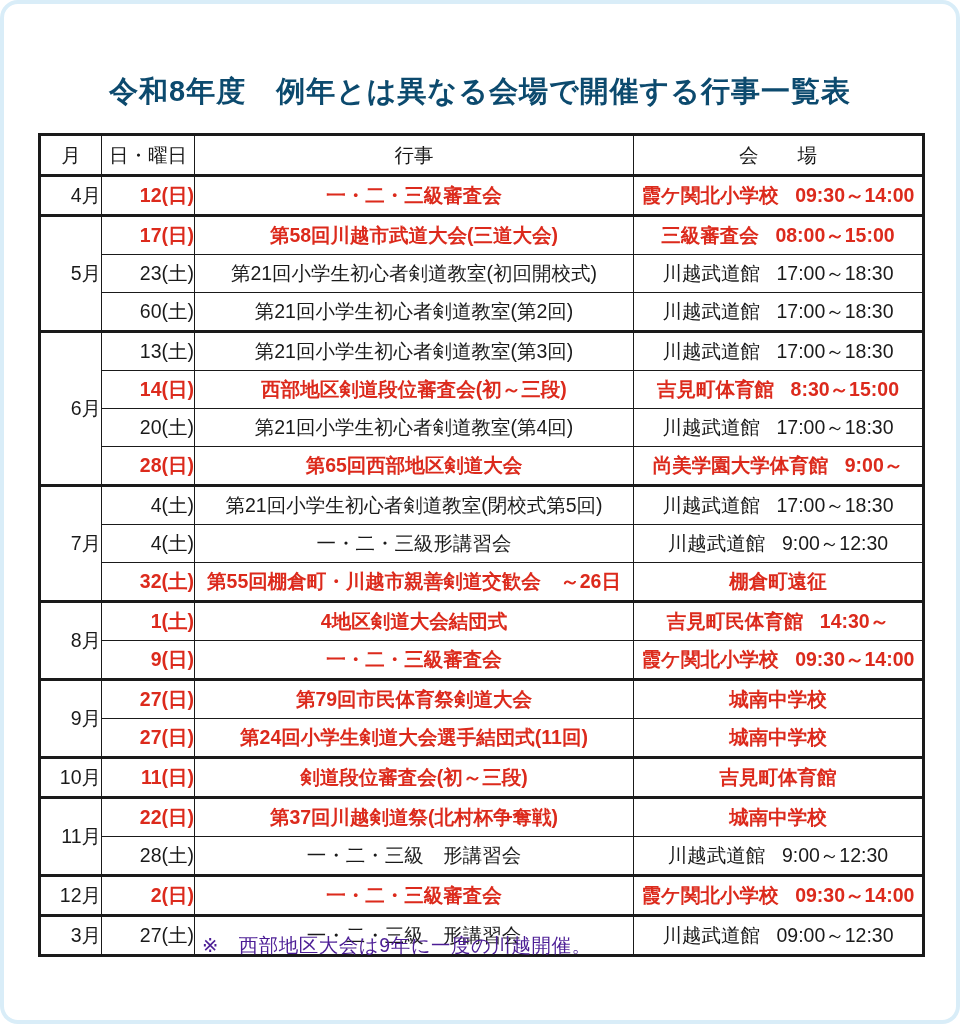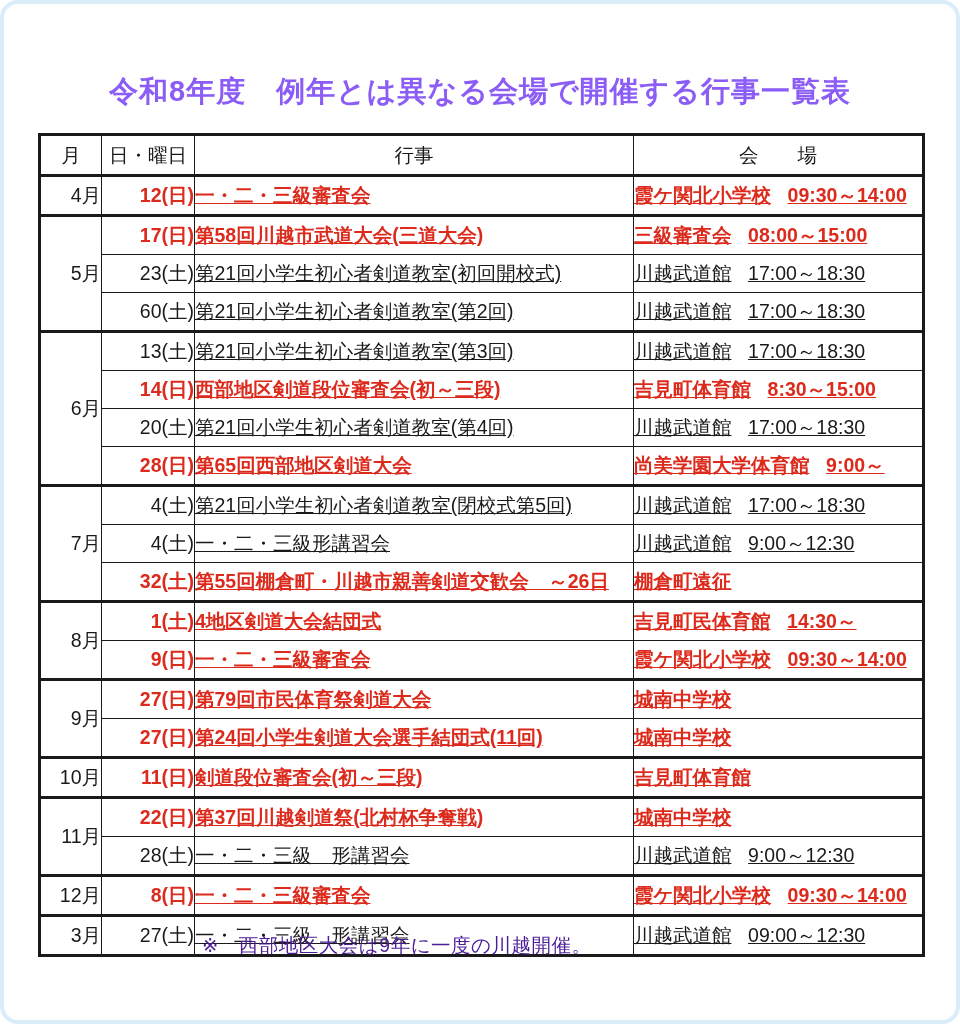--- a/index.html
+++ b/index.html
@@ -18,21 +18,21 @@
     pointer-events: none;
   }
   .title {
     position: absolute;
     top: 72px; left: 0; width: 100%;
     margin: 0;
     text-align: center;
     font-size: 29px;
     font-weight: 700;
     letter-spacing: 1px;
-    color: #8b5cf6;
+    color: #0c4a6e;
   }
   table.schedule {
     position: absolute;
     left: 38px; top: 133px;
     width: 884px;
     border-collapse: collapse;
     table-layout: fixed;
     border: 3px solid #1a1a1a;
   }
   table.schedule td, table.schedule th {
@@ -43,21 +43,21 @@
     font-weight: 400;
     color: #1a1a1a;
     vertical-align: middle;
     line-height: 1.05;
     overflow: hidden;
     white-space: nowrap;
   }
   table.schedule th { font-weight: 400; text-align: center; height: 38px; }
   tr.group-start td { border-top-width: 3px; }
   td.col-month, td.col-day { text-align: right; }
-  td.col-event, td.col-venue { text-align: left; padding-left: 9px; text-decoration: underline; }
+  td.col-event, td.col-venue { text-align: center; padding-left: 9px; }
   td .time { margin-left: 0.85em; }
   tr.red-row td.col-day,
   tr.red-row td.col-event,
   tr.red-row td.col-venue { color: #dc2a1c; font-weight: 700; }
   .notes {
     position: absolute;
     left: 202px; top: 931px;
     font-size: 19.5px;
     line-height: 28px;
     color: #4c1d95;
@@ -180,21 +180,21 @@
         <td class="col-event">第37回川越剣道祭(北村杯争奪戦)</td>
         <td class="col-venue"><span>城南中学校</span></td>
       </tr>
       <tr>
         <td class="col-day">28(土)</td>
         <td class="col-event">一・二・三級　形講習会</td>
         <td class="col-venue"><span>川越武道館</span><span class="time">9:00～12:30</span></td>
       </tr>
       <tr class="group-start red-row">
         <td class="col-month" rowspan="1">12月</td>
-        <td class="col-day">8(日)</td>
+        <td class="col-day">2(日)</td>
         <td class="col-event">一・二・三級審査会</td>
         <td class="col-venue"><span>霞ケ関北小学校</span><span class="time">09:30～14:00</span></td>
       </tr>
       <tr class="group-start">
         <td class="col-month" rowspan="1">3月</td>
         <td class="col-day">27(土)</td>
         <td class="col-event">一・二・三級　形講習会</td>
         <td class="col-venue"><span>川越武道館</span><span class="time">09:00～12:30</span></td>
       </tr>
     </tbody>

